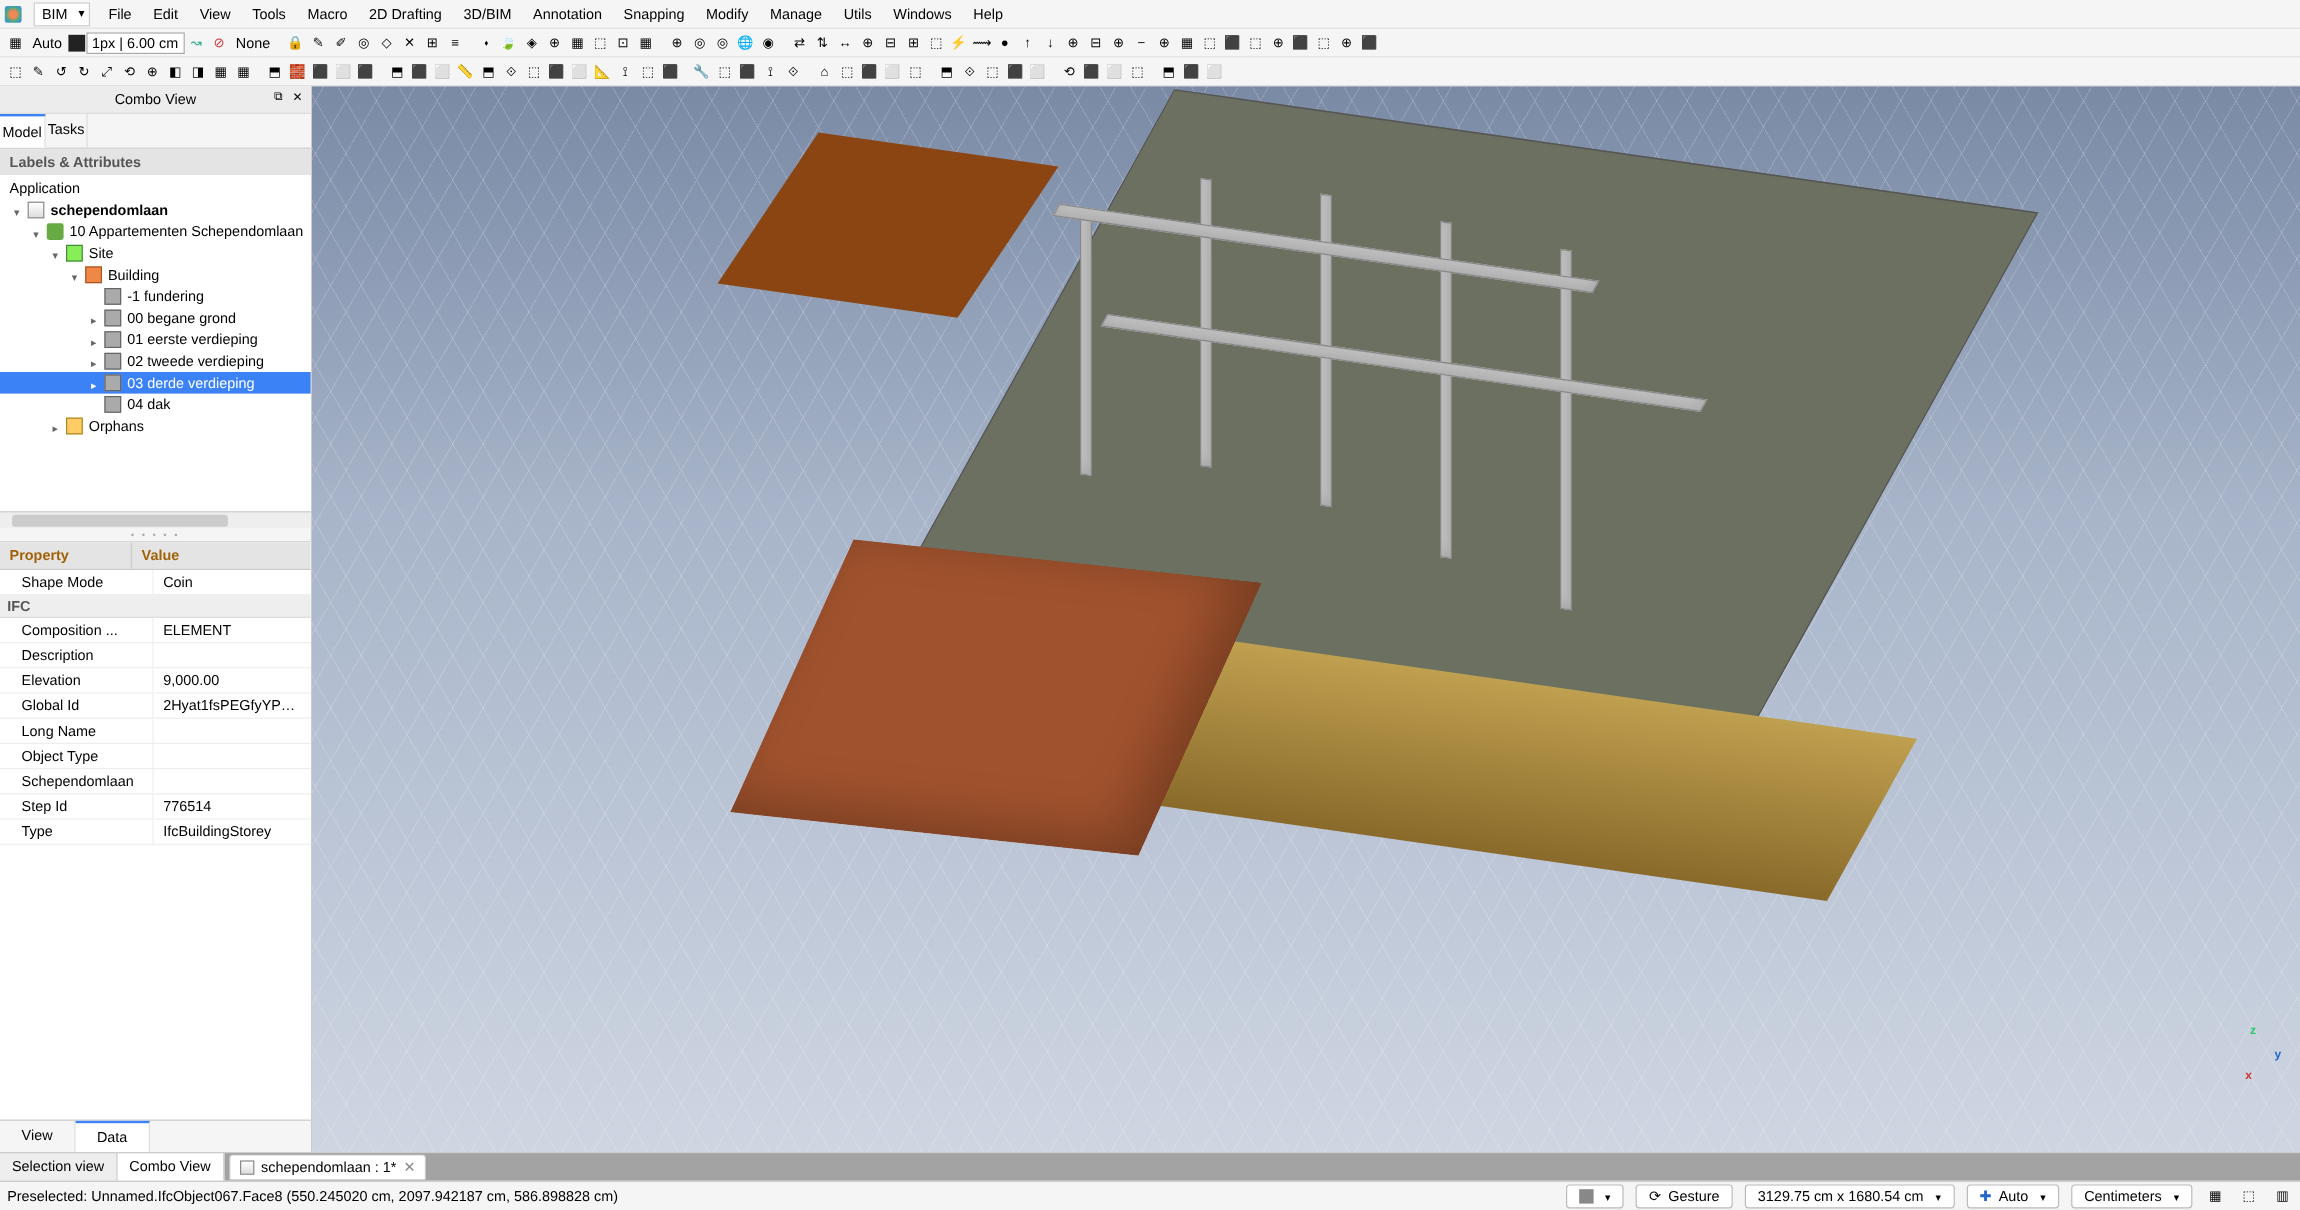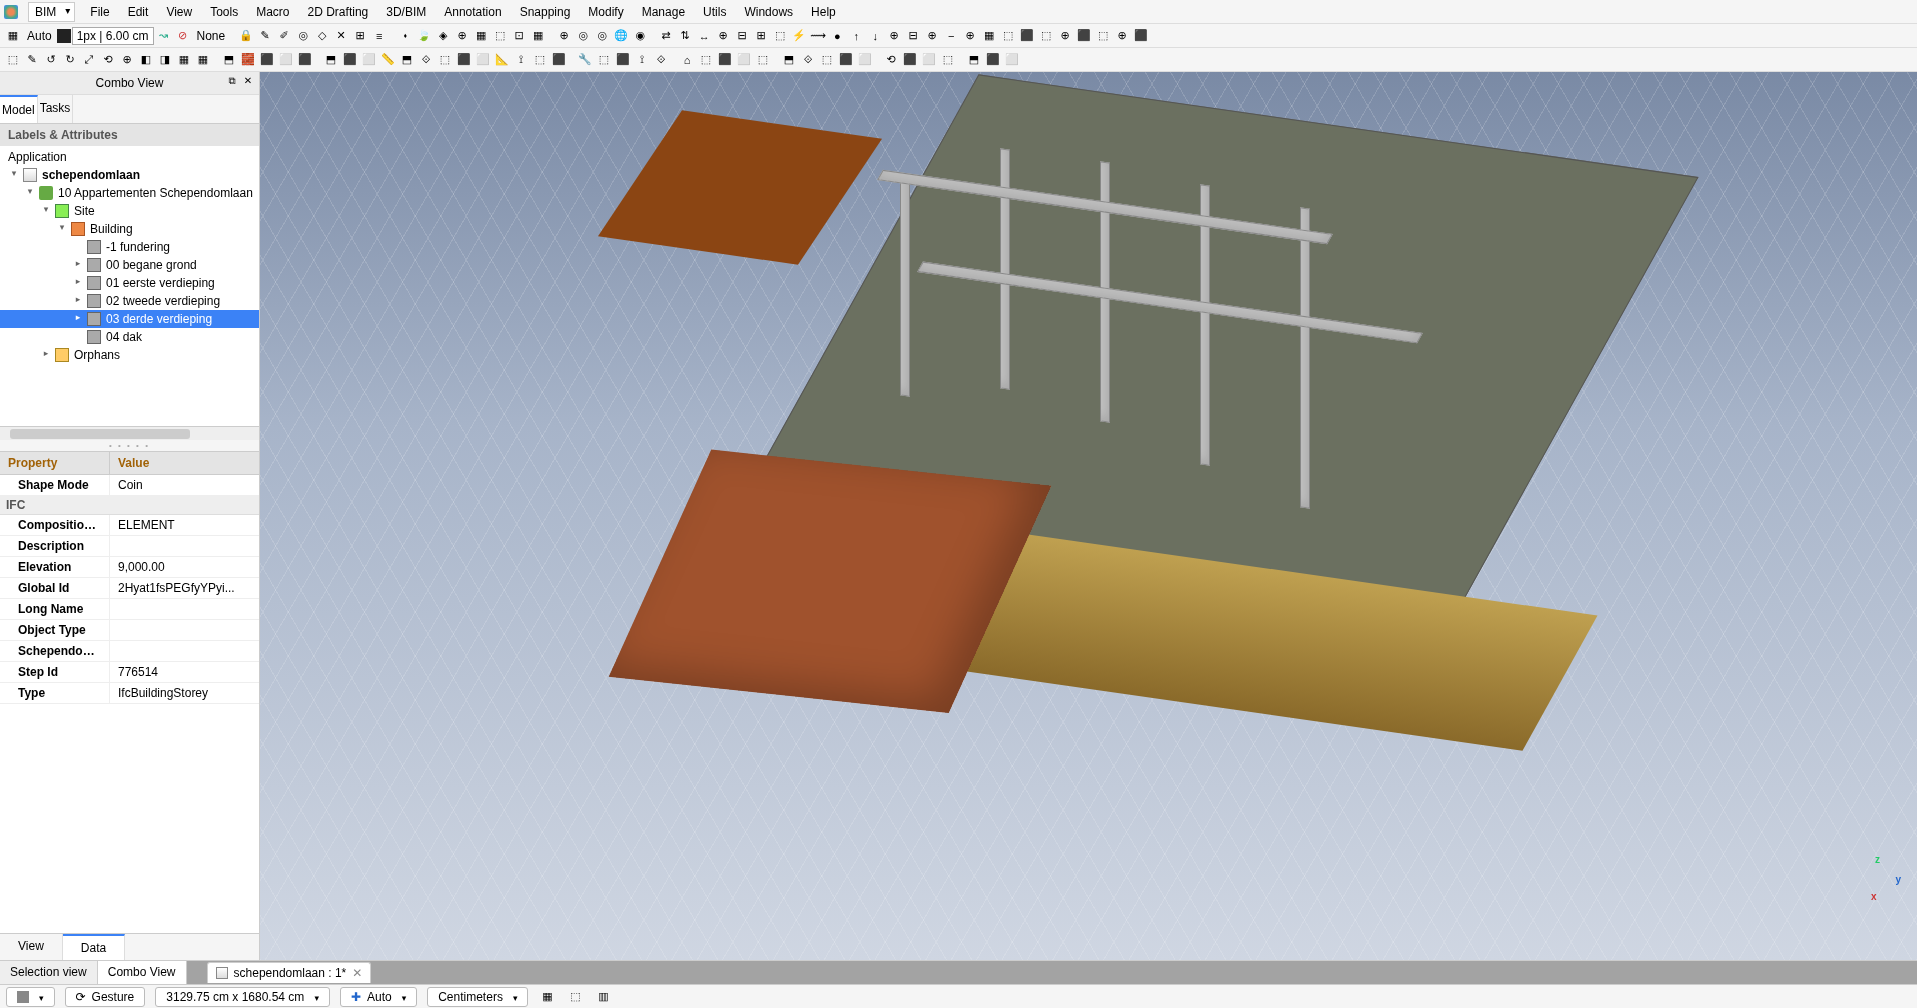--- a/index.html
+++ b/index.html
@@ -17,42 +17,42 @@
 .main { display: flex; flex: 1; min-height: 0; }
 .sidebar { width: 260px; background: #f5f5f5; border-right: 1px solid #ccc; display: flex; flex-direction: column; }
 .panel-title { background: #ececec; padding: 4px 8px; text-align: center; position: relative; border-bottom: 1px solid #ddd; }
 .panel-title .win-btns { position: absolute; right: 4px; top: 3px; display: flex; gap: 2px; }
 .win-btns span { width: 14px; height: 14px; font-size: 10px; cursor: pointer; text-align: center; }
 .tabs { display: flex; background: #f5f5f5; border-bottom: 1px solid #ccc; }
 .tab { padding: 6px 2px; cursor: pointer; border-right: 1px solid #ddd; }
 .tab.active { background: #fff; border-top: 2px solid #3b82f6; }
 .section-hdr { background: #e4e4e4; padding: 4px 8px; font-weight: bold; color: #555; }
 .tree { flex: 0 0 280px; overflow: auto; background: #fff; padding: 2px 0; }
-.tree-row { display: flex; align-items: flex-start; padding: 2px 2px; white-space: nowrap; cursor: default; }
+.tree-row { display: flex; align-items: flex-end; padding: 2px 2px; white-space: nowrap; cursor: default; }
 .tree-row.selected { background: #3b82f6; color: #fff; }
 .tree-row .twisty { width: 12px; text-align: center; font-size: 9px; color: #666; }
 .tree-row.selected .twisty { color: #fff; }
 .tree-row .icon { width: 14px; height: 14px; margin: 0 3px; display: inline-block; }
 .tree-row .label { padding-left: 2px; }
 .tree-row.bold .label { font-weight: bold; }
 .ic-doc { background: linear-gradient(#fff,#ddd); border: 1px solid #888; }
 .ic-grp { background: #6a4; border-radius: 2px; }
 .ic-site { background: #8e5; border: 1px solid #484; }
 .ic-bld { background: #e84; border: 1px solid #a52; }
 .ic-lvl { background: #aaa; border: 1px solid #666; }
 .ic-fld { background: #fc6; border: 1px solid #a82; }
 .scrollbar-h { height: 14px; background: #eee; border-top: 1px solid #ccc; position: relative; }
 .scrollbar-h .thumb { position: absolute; left: 10px; width: 180px; height: 10px; top: 2px; background: #ccc; border-radius: 3px; }
 .splitter-dots { text-align: center; color: #aaa; font-size: 8px; letter-spacing: 2px; padding: 1px; }
 .props { flex: 1; overflow: auto; background: #fff; border-top: 1px solid #ccc; }
 .prop-head { display: flex; background: #e4e4e4; border-bottom: 1px solid #ccc; }
 .prop-head div { padding: 4px 8px; font-weight: bold; color: #a16207; }
 .prop-head div:first-child { width: 110px; border-right: 1px solid #ccc; }
 .prop-row { display: flex; border-bottom: 1px solid #eee; }
-.prop-row .k { width: 110px; padding: 3px 8px 3px 18px; border-right: 1px solid #eee; white-space: nowrap; overflow: hidden; text-overflow: ellipsis; font-weight: bold; }
+.prop-row .k { width: 128px; padding: 3px 8px 3px 18px; border-right: 1px solid #eee; white-space: nowrap; overflow: hidden; text-overflow: ellipsis; }
 .prop-row .v { flex: 1; padding: 3px 8px; white-space: nowrap; overflow: hidden; text-overflow: ellipsis; }
 .prop-group { background: #eee; padding: 2px 6px; font-weight: bold; color: #555; border-bottom: 1px solid #ddd; }
 .bottom-tabs { display: flex; border-top: 1px solid #ccc; background: #f5f5f5; }
 .bottom-tabs .tab { padding: 5px 18px; }
 .viewport { flex: 1; position: relative; background: linear-gradient(180deg, #7a8aa5 0%, #a7b4c9 40%, #cfd6e2 100%); overflow: hidden; }
 .grid-plane { position: absolute; inset: 0; background-image:
   repeating-linear-gradient(60deg, rgba(255,255,255,0.15) 0 1px, transparent 1px 22px),
   repeating-linear-gradient(-60deg, rgba(255,255,255,0.15) 0 1px, transparent 1px 22px);
 }
 .building { position: absolute; left: 320px; top: 30px; width: 1050px; height: 680px; transform: skewY(-4deg); }
@@ -60,21 +60,21 @@
 .roof2 { position: absolute; left: 60px; top: 0; width: 200px; height: 120px; background: #8b4513; transform: skew(-35deg, 12deg); }
 .floor { position: absolute; background: #6b7060; border: 1px solid #555; }
 .wall { position: absolute; background: #c8c8c8; border: 1px solid #888; box-shadow: inset -4px -4px 10px rgba(0,0,0,0.15); }
 .facade { position: absolute; background: linear-gradient(#bfa050, #8a6a2a); }
 .nav-cube { position: absolute; right: 18px; bottom: 60px; width: 42px; height: 42px; }
 .nav-cube .axis { position: absolute; font-size: 10px; font-weight: bold; }
 .nav-cube .z { color: #2c6; top: -4px; left: 18px; }
 .nav-cube .y { color: #26c; top: 16px; right: -2px; }
 .nav-cube .x { color: #c33; bottom: -2px; left: 14px; }
 .doc-tabs { height: 24px; background: #a3a3a3; border-top: 1px solid #ccc; display: flex; align-items: stretch; }
-.doc-tab-area { flex: 1; display: flex; align-items: center; padding-left: 20px; }
+.doc-tab-area { flex: 1; display: flex; align-items: center; padding-left: 4px; }
 .doc-tab { background: #fff; border: 1px solid #ccc; border-bottom: none; padding: 3px 8px; display: flex; align-items: center; gap: 6px; border-radius: 3px 3px 0 0; }
 .doc-tab .x { color: #888; cursor: pointer; }
 .side-tabs { display: flex; }
 .side-tab { padding: 4px 10px; border-right: 1px solid #ccc; background: #eee; }
 .side-tab.active { background: #fff; }
 .statusbar { height: 24px; background: #f5f5f5; border-top: 1px solid #ccc; display: flex; align-items: center; padding: 0 6px; gap: 10px; }
 .statusbar .left { flex: 1; white-space: nowrap; overflow: hidden; text-overflow: ellipsis; }
 .statusbar .widget { background: #fff; border: 1px solid #bbb; border-radius: 3px; padding: 2px 10px; display: flex; align-items: center; gap: 6px; }
 .statusbar .widget .caret::after { content: "▾"; font-size: 9px; margin-left: 4px; }
 .sq { width: 12px; height: 12px; background: #888; display: inline-block; }
@@ -398,20 +398,21 @@
   <div class="doc-tab-area">
     <div class="doc-tab">
       <span class="icon ic-doc" style="width:12px;height:12px"></span>
       <span>schependomlaan : 1*</span>
       <span class="x">✕</span>
     </div>
   </div>
 </div>
 
 <div class="statusbar">
+  <div class="left">Preselected: Unnamed.IfcObject067.Face8 (550.245020 cm, 2097.942187 cm, 586.898828 cm)</div>
   <div class="widget">
     <span class="sq"></span>
     <span class="caret"></span>
   </div>
   <div class="widget">
     <span>⟳</span>
     <span>Gesture</span>
   </div>
   <div class="widget">
     <span>3129.75 cm x 1680.54 cm</span>

